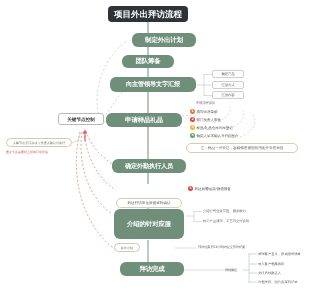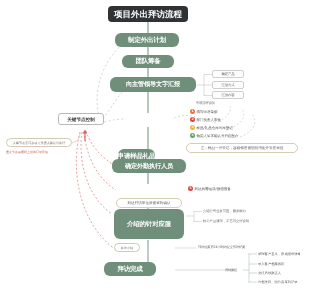--- a/index.html
+++ b/index.html
@@ -124,34 +124,34 @@
     <path d="M249 264 L257 264" stroke="#9fb7a7" stroke-width="0.5" fill="none"></path>
     <path d="M249 273 L257 273" stroke="#9fb7a7" stroke-width="0.5" fill="none"></path>
     <path d="M249 282 L257 282" stroke="#9fb7a7" stroke-width="0.5" fill="none"></path>
 
     <path d="M175 248 L196 248" stroke="#b9b9b9" stroke-width="0.5" fill="none"></path>
     <path d="M148 240 L148 246" stroke="#b9b9b9" stroke-width="0.5" fill="none"></path>
   </svg>
 
   <div class="node title-node" style="left:108px;top:6px;width:80px;height:16px;">项目外出拜访流程</div>
 
-  <div class="node green" style="left:115px;top:33px;width:64px;height:14px;">制定外出计划</div>
+  <div class="node green" style="left:132px;top:33px;width:64px;height:14px;">制定外出计划</div>
 
   <div class="node green" style="left:122px;top:55px;width:52px;height:13px;">团队筹备</div>
 
   <div class="node green wide" style="left:110px;top:77px;width:86px;height:15px;">向主管领导文字汇报</div>
 
-  <div class="node green" style="left:118px;top:113px;width:37px;height:14px;margin-top:36px;">申请样品礼品</div>
+  <div class="node green" style="left:106px;top:113px;width:76px;height:14px;">申请样品礼品</div>
 
   <div class="node green wide" style="left:112px;top:159px;width:74px;height:14px;">确定外勤执行人员</div>
 
 
   <div class="node green" style="left:114px;top:209px;width:70px;height:30px;">介绍的针对应服</div>
 
-  <div class="node green" style="left:104px;top:262px;width:52px;height:14px;">拜访完成</div>
+  <div class="node green" style="left:120px;top:262px;width:64px;height:14px;">拜访完成</div>
 
   <div class="keynode" style="left:58px;top:113px;width:46px;height:12px;">关键节点控制</div>
 
   <div class="pill" style="left:6px;top:138px;width:66px;height:9px;">关键节点需同步项目负责人确认后执行</div>
 
   <div class="whitebox" style="left:212px;top:70px;width:32px;height:8px;">确定产品</div>
   <div class="whitebox" style="left:212px;top:81px;width:32px;height:8px;">汇报方式</div>
   <div class="whitebox" style="left:212px;top:91px;width:32px;height:8px;">汇报内容</div>
 
   <div class="plaintext" style="left:196px;top:101px;">申请流程说明</div>

